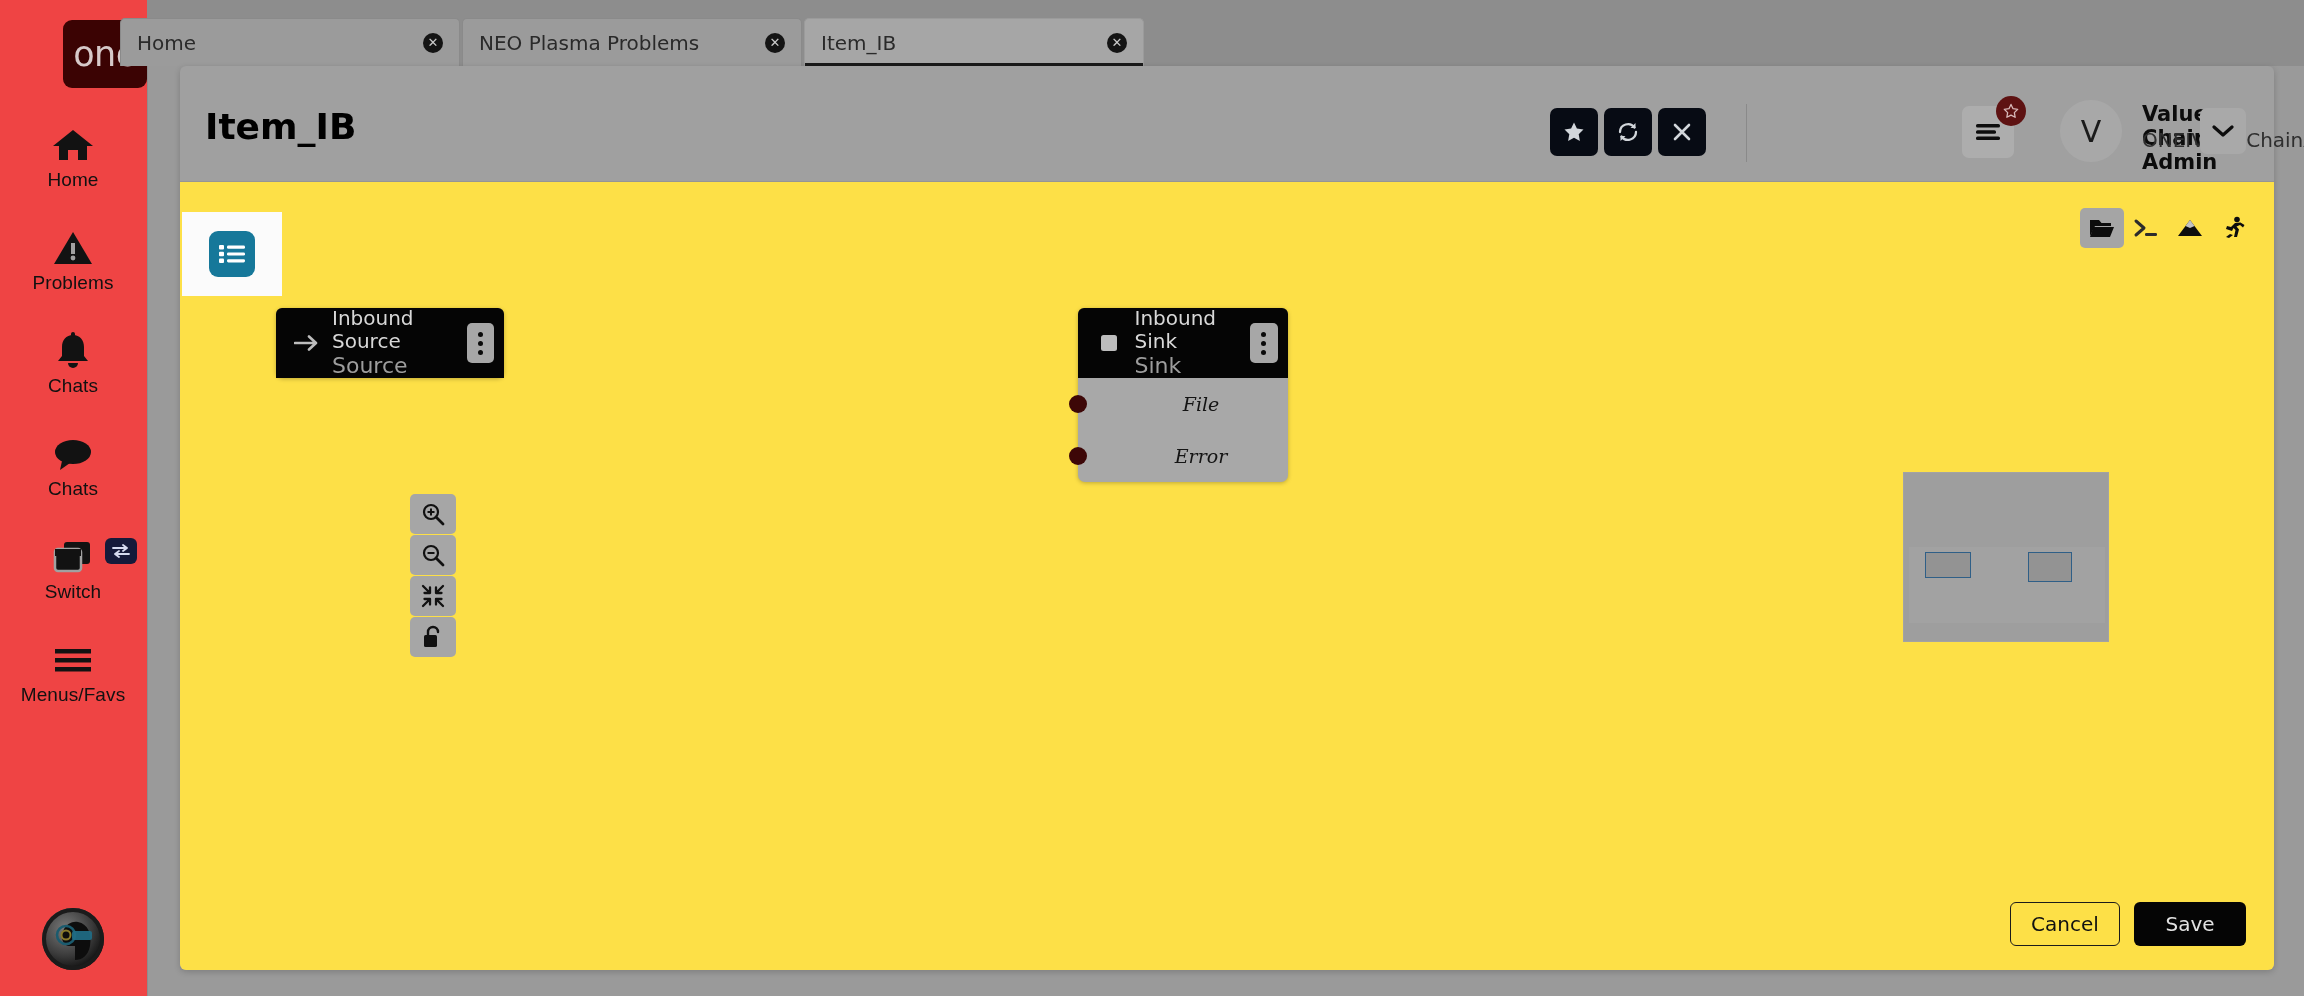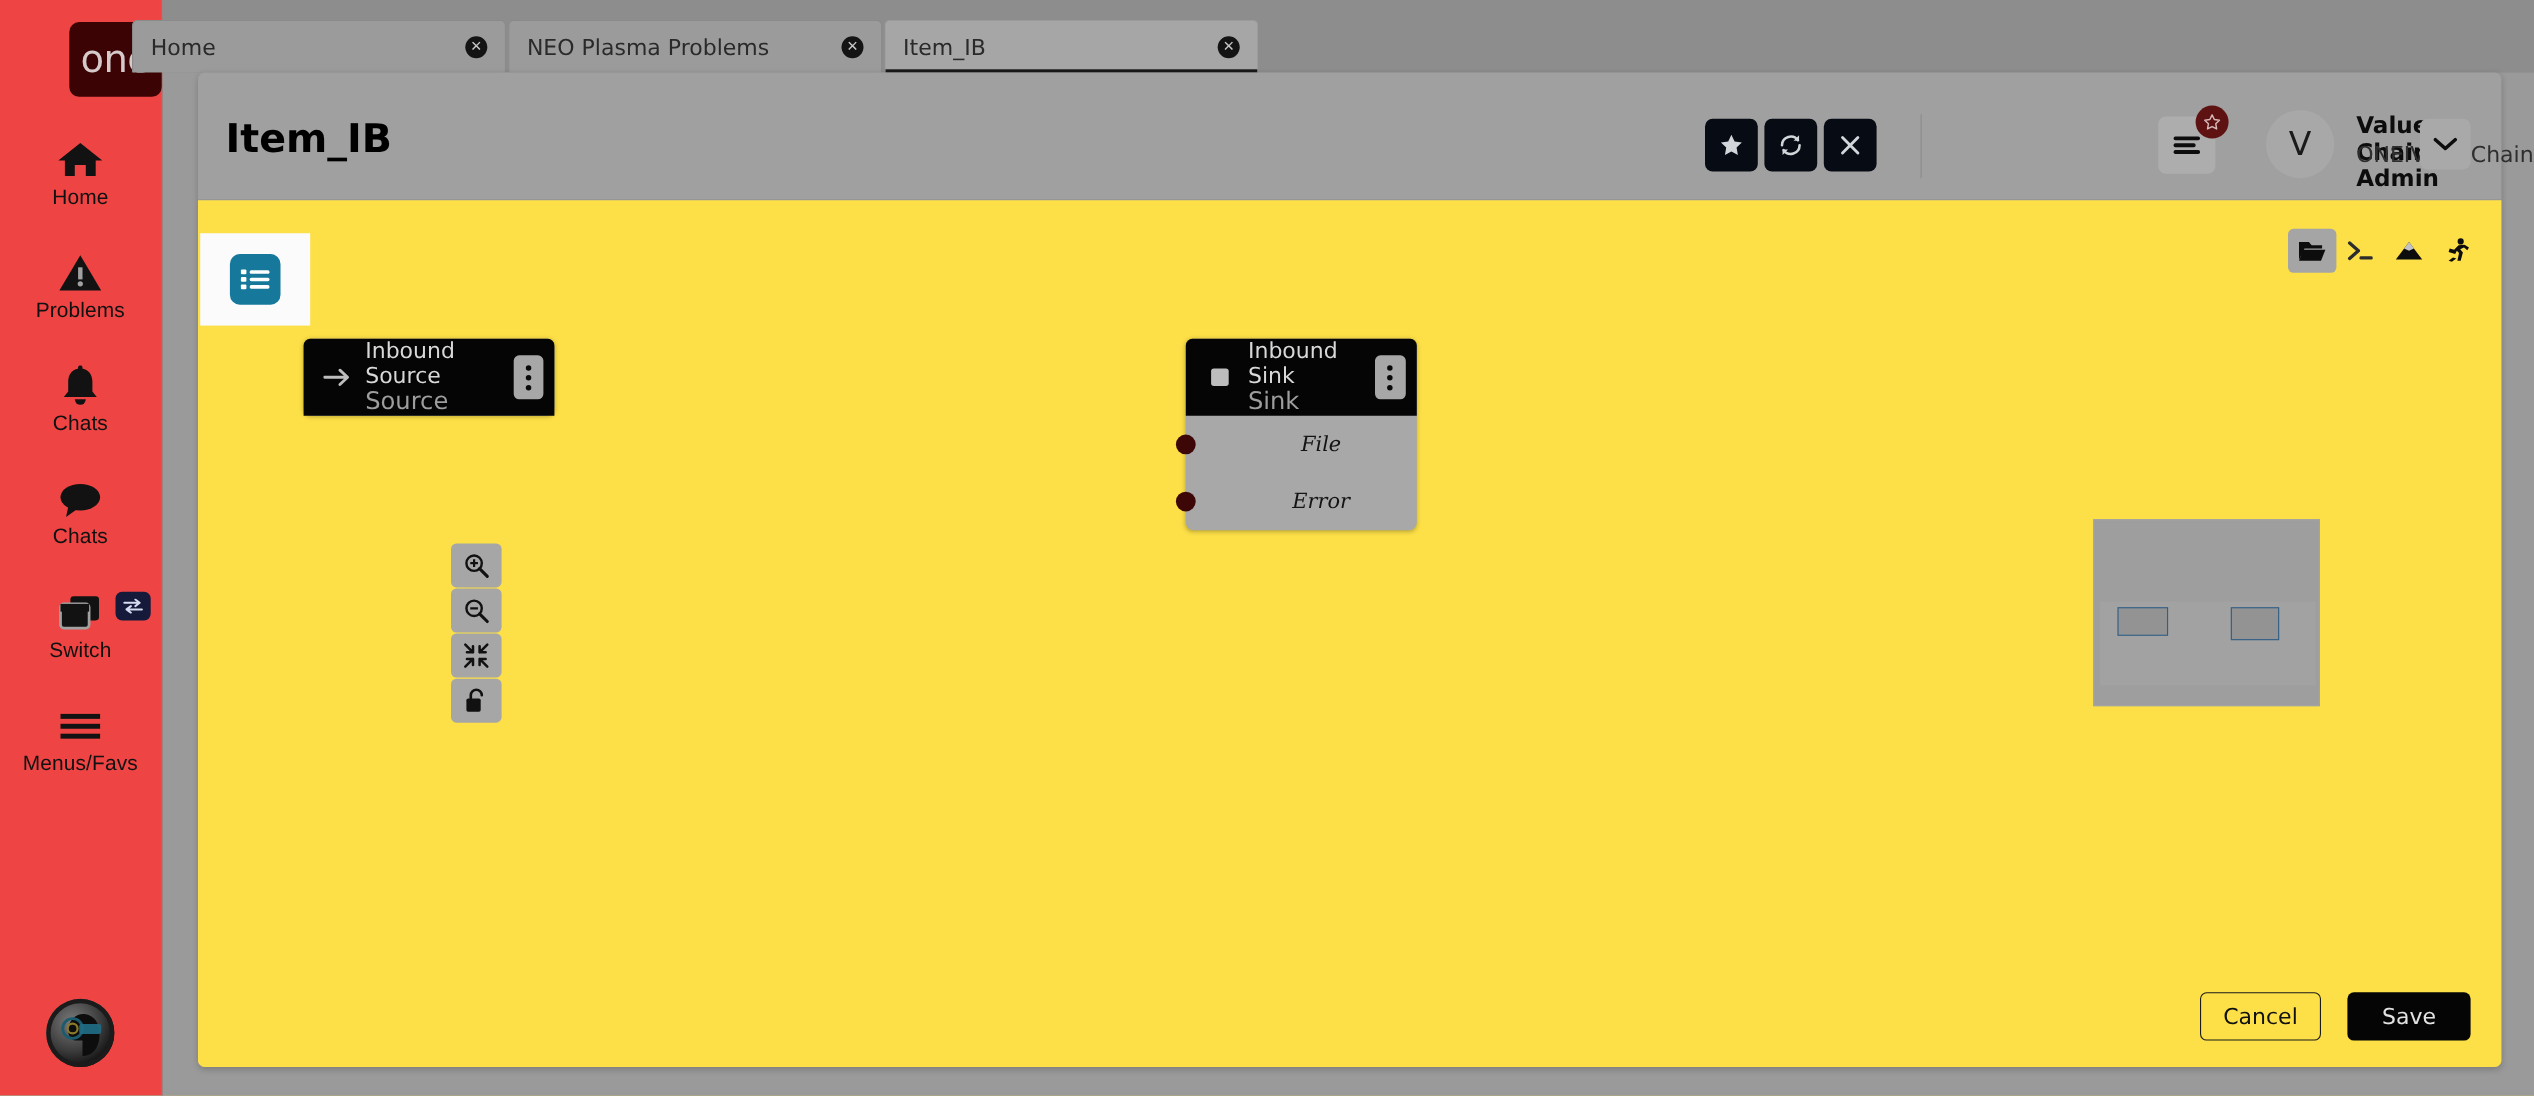--- a/index.html
+++ b/index.html
@@ -235,21 +235,21 @@
   
   #canvas-toolbar { position: absolute; right: 18px; top: 26px; display: flex; }
   .tb-btn {
     width: 44px; height: 40px; display:flex; align-items:center; justify-content:center;
     cursor: pointer;
   }
   .tb-btn.tb-active { background: #a5a5a5; border-radius: 5px; }
 
   
   #footer-actions {
-    position: absolute; right: 28px; bottom: 24px; display: flex; gap: 24px; padding-left: 40px;
+    position: absolute; right: 28px; bottom: 24px; display: flex; gap: 14px; padding-left: 40px;
   }
   #btn-cancel {
     width: 110px; height: 44px; border-radius: 6px;
     background: transparent; border: 1px solid #1b1b1b; color: #111;
     font-size: 20px; display:flex; align-items:center; justify-content:center; cursor:pointer;
     font-family: "DejaVu Sans", sans-serif;
   }
   #btn-save {
     width: 112px; height: 44px; border-radius: 6px;
     background: #050505; color: #e2e2e2; border: none;

